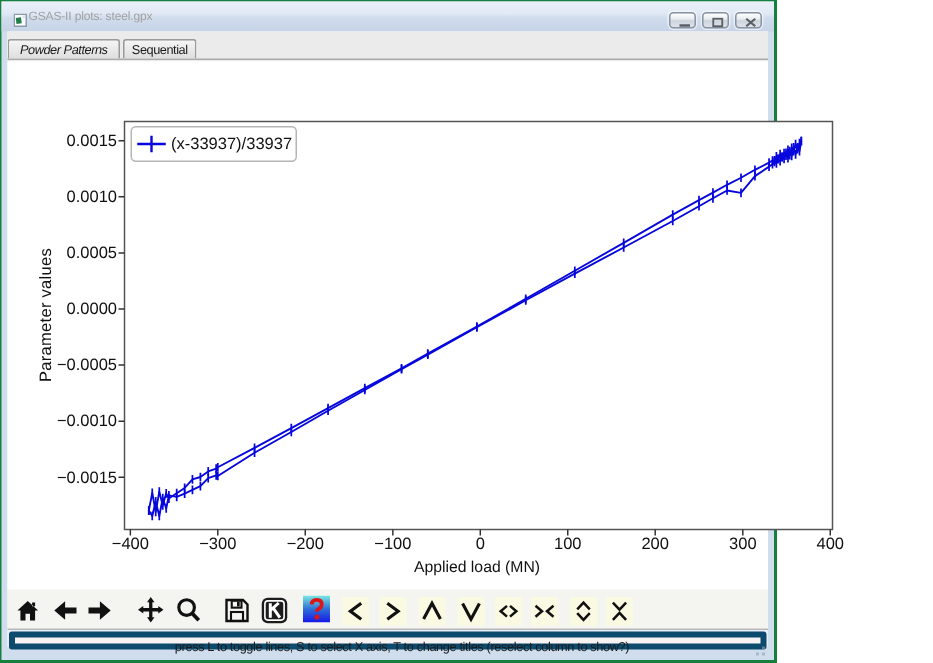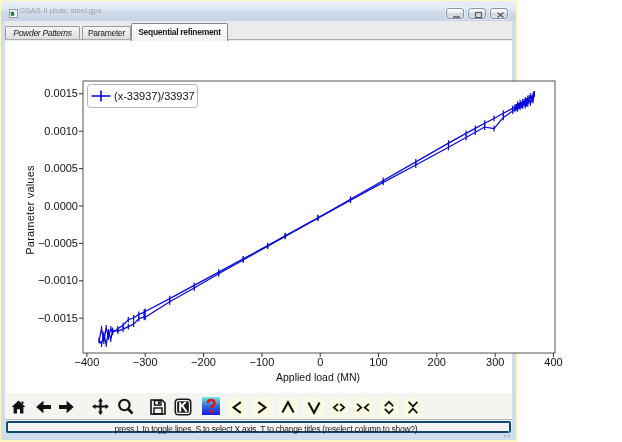--- a/index.html
+++ b/index.html
@@ -1,18 +1,18 @@
 <!DOCTYPE html>
 <html><head>
 <meta charset="utf-8">
 <style>
   * { margin:0; padding:0; box-sizing:border-box; }
   html,body { width:622px; height:442px; overflow:hidden; background:#fff;
     font-family:"Liberation Sans", sans-serif; }
-  #win { position:absolute; left:0; top:0; width:518px; height:442px; background:#fef9c3; }
+  #win { position:absolute; left:0; top:0; width:518px; height:442px; background:#15803d; }
   #frame { position:absolute; left:1px; top:1px; right:2px; bottom:2px; background:#cfdded; }
   #titlebar { position:absolute; left:0; top:0; right:0; height:20px;
     background:linear-gradient(#eaf0f9, #e0e9f5 40%, #d0dcec 55%, #c7d4e7); }
   #titleicon { position:absolute; left:8px; top:8px; width:9px; height:9px; }
   #titletext { position:absolute; left:18px; top:5px; font-size:8px; color:#a0a0a0; letter-spacing:-0.1px; }
   .capbtn { position:absolute; top:7px; height:11px; width:18px; border:1px solid #8a93a2;
     border-radius:3px; background:linear-gradient(#ffffff,#e9ecf0 40%,#ced4dc 55%,#dfe4ea);
     box-shadow:0 0 0 1px rgba(255,255,255,0.55); }
   #btnmin { right:52px; } #btnmax { right:30px; } #btnclose { right:8px; }
   .capbtn svg { position:absolute; left:0; top:0; }
@@ -31,21 +31,21 @@
   
   #plot { position:absolute; left:0; top:20px; right:0; height:352px; background:#ffffff; }
   
   #toolbar { position:absolute; left:0; right:0; top:372px; height:27px;
     background:#f4f4f1; border-bottom:1px solid #b8b8b8; }
   .tbtn { position:absolute; top:3px; width:21px; height:21px; }
   .ybtn { position:absolute; top:5px; width:18px; height:19px; background:#fafae3; }
   
   #statusbar { position:absolute; left:0; right:0; top:399px; bottom:0; background:#e8eef7; }
   #sfield { position:absolute; left:1px; right:1px; top:1px; height:12px; background:#f6f3f2;
-    border:2px solid #0c4a6e; border-radius:2px; }
+    border:4px solid #0c4a6e; border-radius:2px; }
   #stext { position:absolute; left:0; top:1px; width:516px; text-align:center;
     font-size:8.5px; color:#1a1a1a; letter-spacing:-0.25px; }
   #grip { position:absolute; right:5px; bottom:2px; width:9px; height:9px; opacity:0.6; }
 </style>
 </head>
 <body>
 <div id="win">
  <div id="frame">
   <div id="titlebar">
     <svg id="titleicon" viewBox="0 0 9 9">
@@ -67,22 +67,21 @@
     <div class="capbtn" id="btnclose">
           <svg width="19" height="12">
             <path d="M6.5 3.5 L12.5 8.5 M12.5 3.5 L6.5 8.5" stroke="#5a5f66" stroke-width="1.5"></path>
           </svg>
         </div>
   </div>
   <div id="client">
     <div id="tabrow">
       <div id="tabline"></div>
       <div class="tab" id="tab1">Powder Patterns</div>
-      <div class="tab" id="tab2">Parameter</div>
-      <div class="tab" id="tab3">Sequential refinement</div>
+      <div class="tab" id="tab2">Sequential</div>
     </div>
     <div id="plot">
       <svg width="613" height="352" viewBox="0 0 613 352">
 
         <g transform="translate(-5,-41)">
 
           <rect x="83" y="81" width="472" height="272" fill="#ffffff" stroke="#555555" stroke-width="1"></rect>
 
           <g stroke="#333" stroke-width="1">
             <path d="M86.9 353 v4 M145.2 353 v4 M203.5 353 v4 M261.9 353 v4 M320.2 353 v4 M378.5 353 v4 M436.8 353 v4 M495.2 353 v4 M553.5 353 v4"></path>

